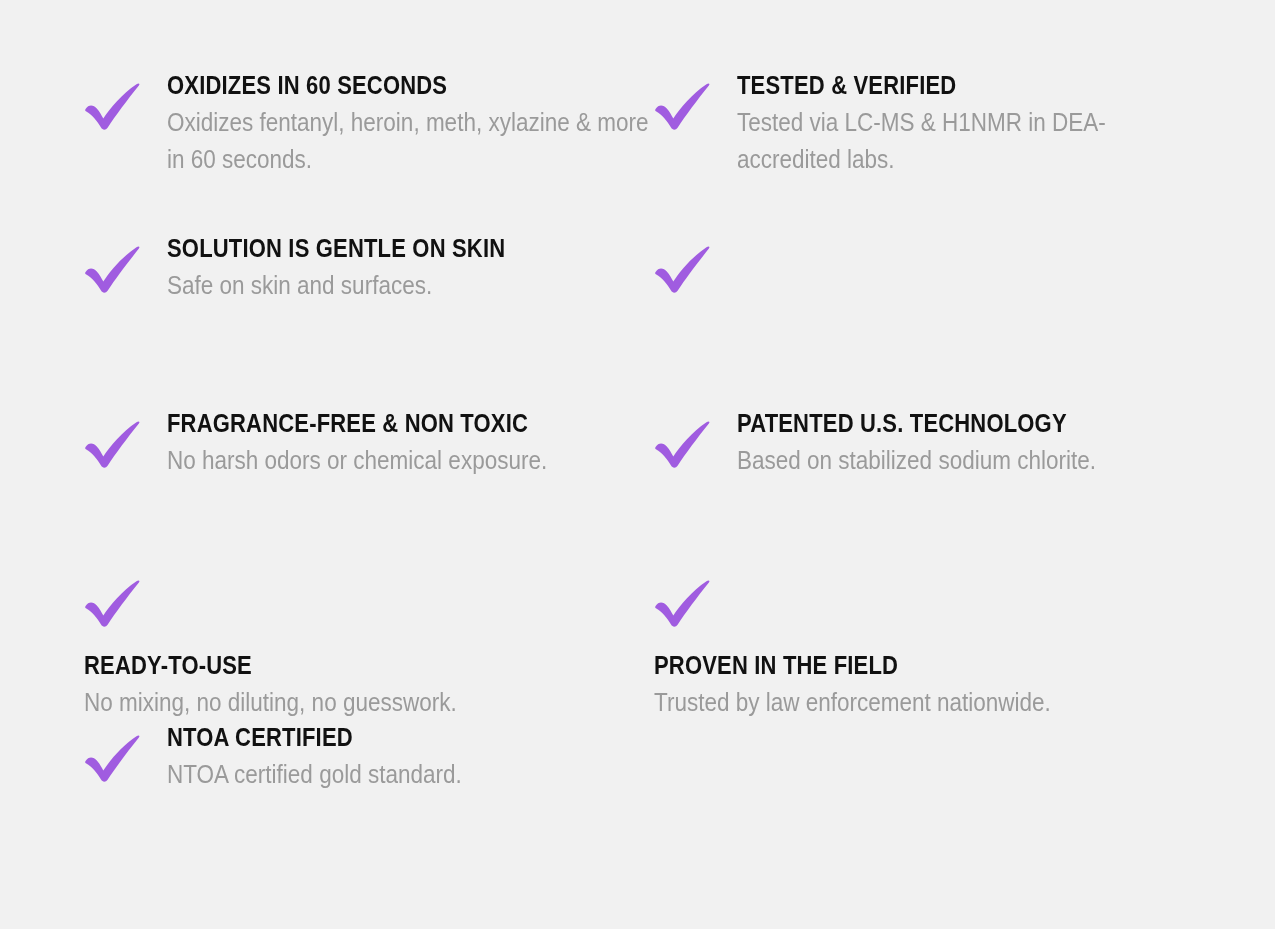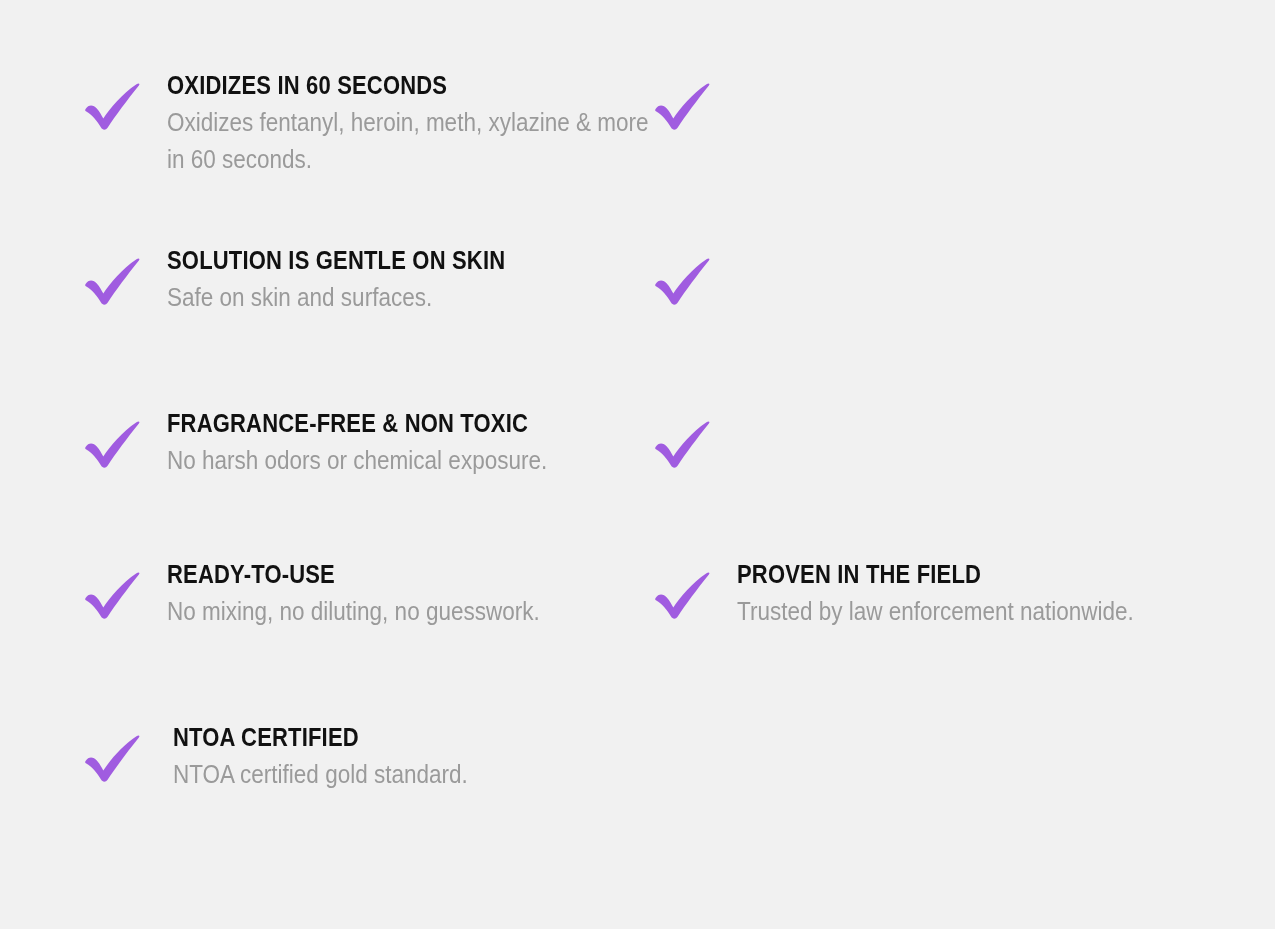--- a/index.html
+++ b/index.html
@@ -79,24 +79,24 @@
     line-height: 37px;
     color: #9a9a9a;
     transform: scaleX(0.9);
     transform-origin: left top;
     width: 111%;
     margin: 0;
   }
 
   
   .benefit-item.row-1 { margin-top: 0px; }
-  .benefit-item.row-2 { margin-top: 12px; }
+  .benefit-item.row-2 { margin-top: 0px; }
   .benefit-item.row-3 { margin-top: 12px; }
-  .benefit-item.row-4 { margin-top: 0px; }
-  .benefit-item.row-5 { margin-top: 0px; gap: 6px; }
+  .benefit-item.row-4 { margin-top: 8px; flex-direction: column; }
+  .benefit-item.row-5 { margin-top: 0px; }
   .benefit-item.is-empty { visibility: hidden; }
 </style>
 </head>
 <body>
 
 <div class="benefits-grid">
 
   <div class="benefit-item row-1">
     <span class="check-wrap">
       <svg viewBox="0 0 60 48" xmlns="http://www.w3.org/2000/svg" aria-hidden="true">
@@ -108,20 +108,24 @@
       <div class="benefit-desc">Oxidizes fentanyl, heroin, meth, xylazine &amp; more in 60 seconds.</div>
     </div>
   </div>
 
   <div class="benefit-item row-1">
     <span class="check-wrap">
       <svg viewBox="0 0 60 48" xmlns="http://www.w3.org/2000/svg" aria-hidden="true">
         <path d="M1.6 27.0 C4.6 22.2 9.4 22.8 12.8 26.4 C15.4 29.2 17.4 33.0 19.3 36.6 C26.0 26.0 38.0 12.0 52.5 2.2 C54.6 0.8 56.3 1.6 54.9 3.6 C43.0 18.4 31.6 33.6 23.6 45.8 C21.8 48.3 18.6 48.3 17.0 45.6 C13.0 39.0 7.6 32.4 2.3 29.6 C1.0 28.9 0.9 28.0 1.6 27.0 Z" fill="#a05ce0"></path>
       </svg>
     </span>
+    <div class="benefit-text">
+      <div class="benefit-title">TESTED &amp; VERIFIED</div>
+      <div class="benefit-desc">Tested via LC-MS &amp; H1NMR in DEA-accredited labs.</div>
+    </div>
   </div>
 
   <div class="benefit-item row-2">
     <span class="check-wrap">
       <svg viewBox="0 0 60 48" xmlns="http://www.w3.org/2000/svg" aria-hidden="true">
         <path d="M1.6 27.0 C4.6 22.2 9.4 22.8 12.8 26.4 C15.4 29.2 17.4 33.0 19.3 36.6 C26.0 26.0 38.0 12.0 52.5 2.2 C54.6 0.8 56.3 1.6 54.9 3.6 C43.0 18.4 31.6 33.6 23.6 45.8 C21.8 48.3 18.6 48.3 17.0 45.6 C13.0 39.0 7.6 32.4 2.3 29.6 C1.0 28.9 0.9 28.0 1.6 27.0 Z" fill="#a05ce0"></path>
       </svg>
     </span>
     <div class="benefit-text">
       <div class="benefit-title">SOLUTION IS GENTLE ON SKIN</div>
@@ -148,20 +152,24 @@
       <div class="benefit-desc">No harsh odors or chemical exposure.</div>
     </div>
   </div>
 
   <div class="benefit-item row-3">
     <span class="check-wrap">
       <svg viewBox="0 0 60 48" xmlns="http://www.w3.org/2000/svg" aria-hidden="true">
         <path d="M1.6 27.0 C4.6 22.2 9.4 22.8 12.8 26.4 C15.4 29.2 17.4 33.0 19.3 36.6 C26.0 26.0 38.0 12.0 52.5 2.2 C54.6 0.8 56.3 1.6 54.9 3.6 C43.0 18.4 31.6 33.6 23.6 45.8 C21.8 48.3 18.6 48.3 17.0 45.6 C13.0 39.0 7.6 32.4 2.3 29.6 C1.0 28.9 0.9 28.0 1.6 27.0 Z" fill="#a05ce0"></path>
       </svg>
     </span>
+    <div class="benefit-text">
+      <div class="benefit-title">PATENTED U.S. TECHNOLOGY</div>
+      <div class="benefit-desc">Based on stabilized sodium chlorite.</div>
+    </div>
   </div>
 
   <div class="benefit-item row-4">
     <span class="check-wrap">
       <svg viewBox="0 0 60 48" xmlns="http://www.w3.org/2000/svg" aria-hidden="true">
         <path d="M1.6 27.0 C4.6 22.2 9.4 22.8 12.8 26.4 C15.4 29.2 17.4 33.0 19.3 36.6 C26.0 26.0 38.0 12.0 52.5 2.2 C54.6 0.8 56.3 1.6 54.9 3.6 C43.0 18.4 31.6 33.6 23.6 45.8 C21.8 48.3 18.6 48.3 17.0 45.6 C13.0 39.0 7.6 32.4 2.3 29.6 C1.0 28.9 0.9 28.0 1.6 27.0 Z" fill="#a05ce0"></path>
       </svg>
     </span>
     <div class="benefit-text">
       <div class="benefit-title">READY-TO-USE</div>

